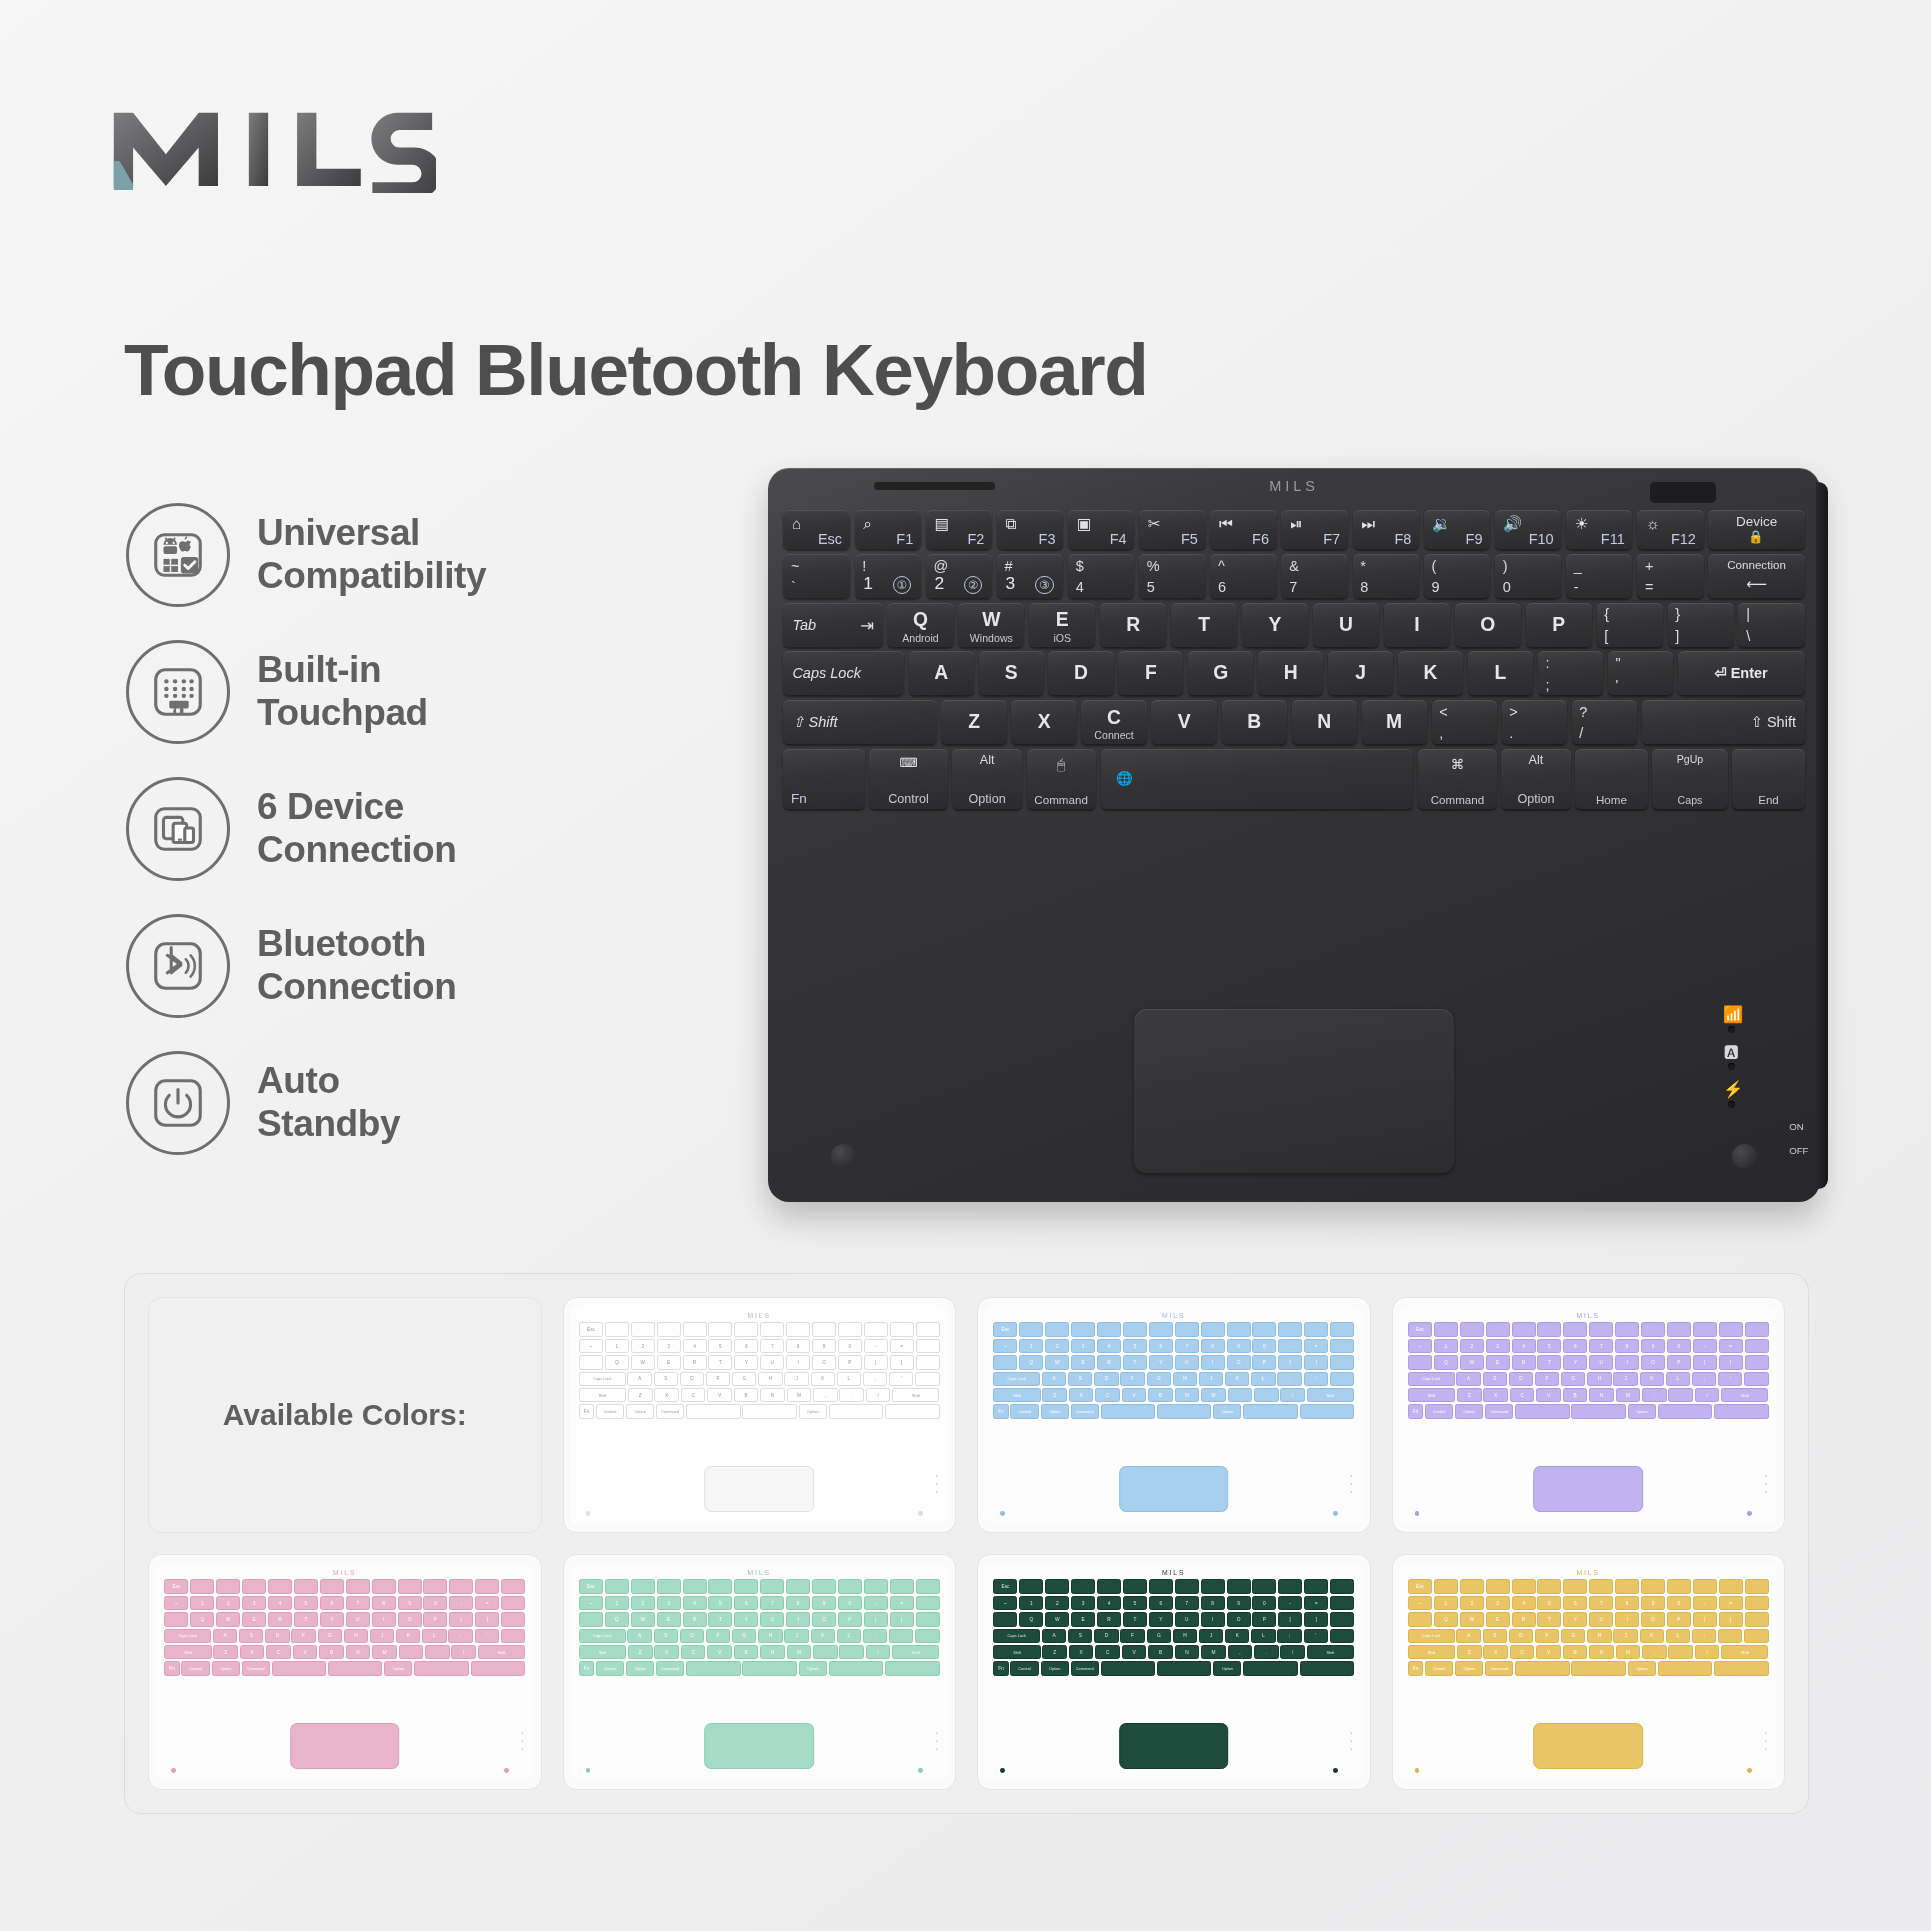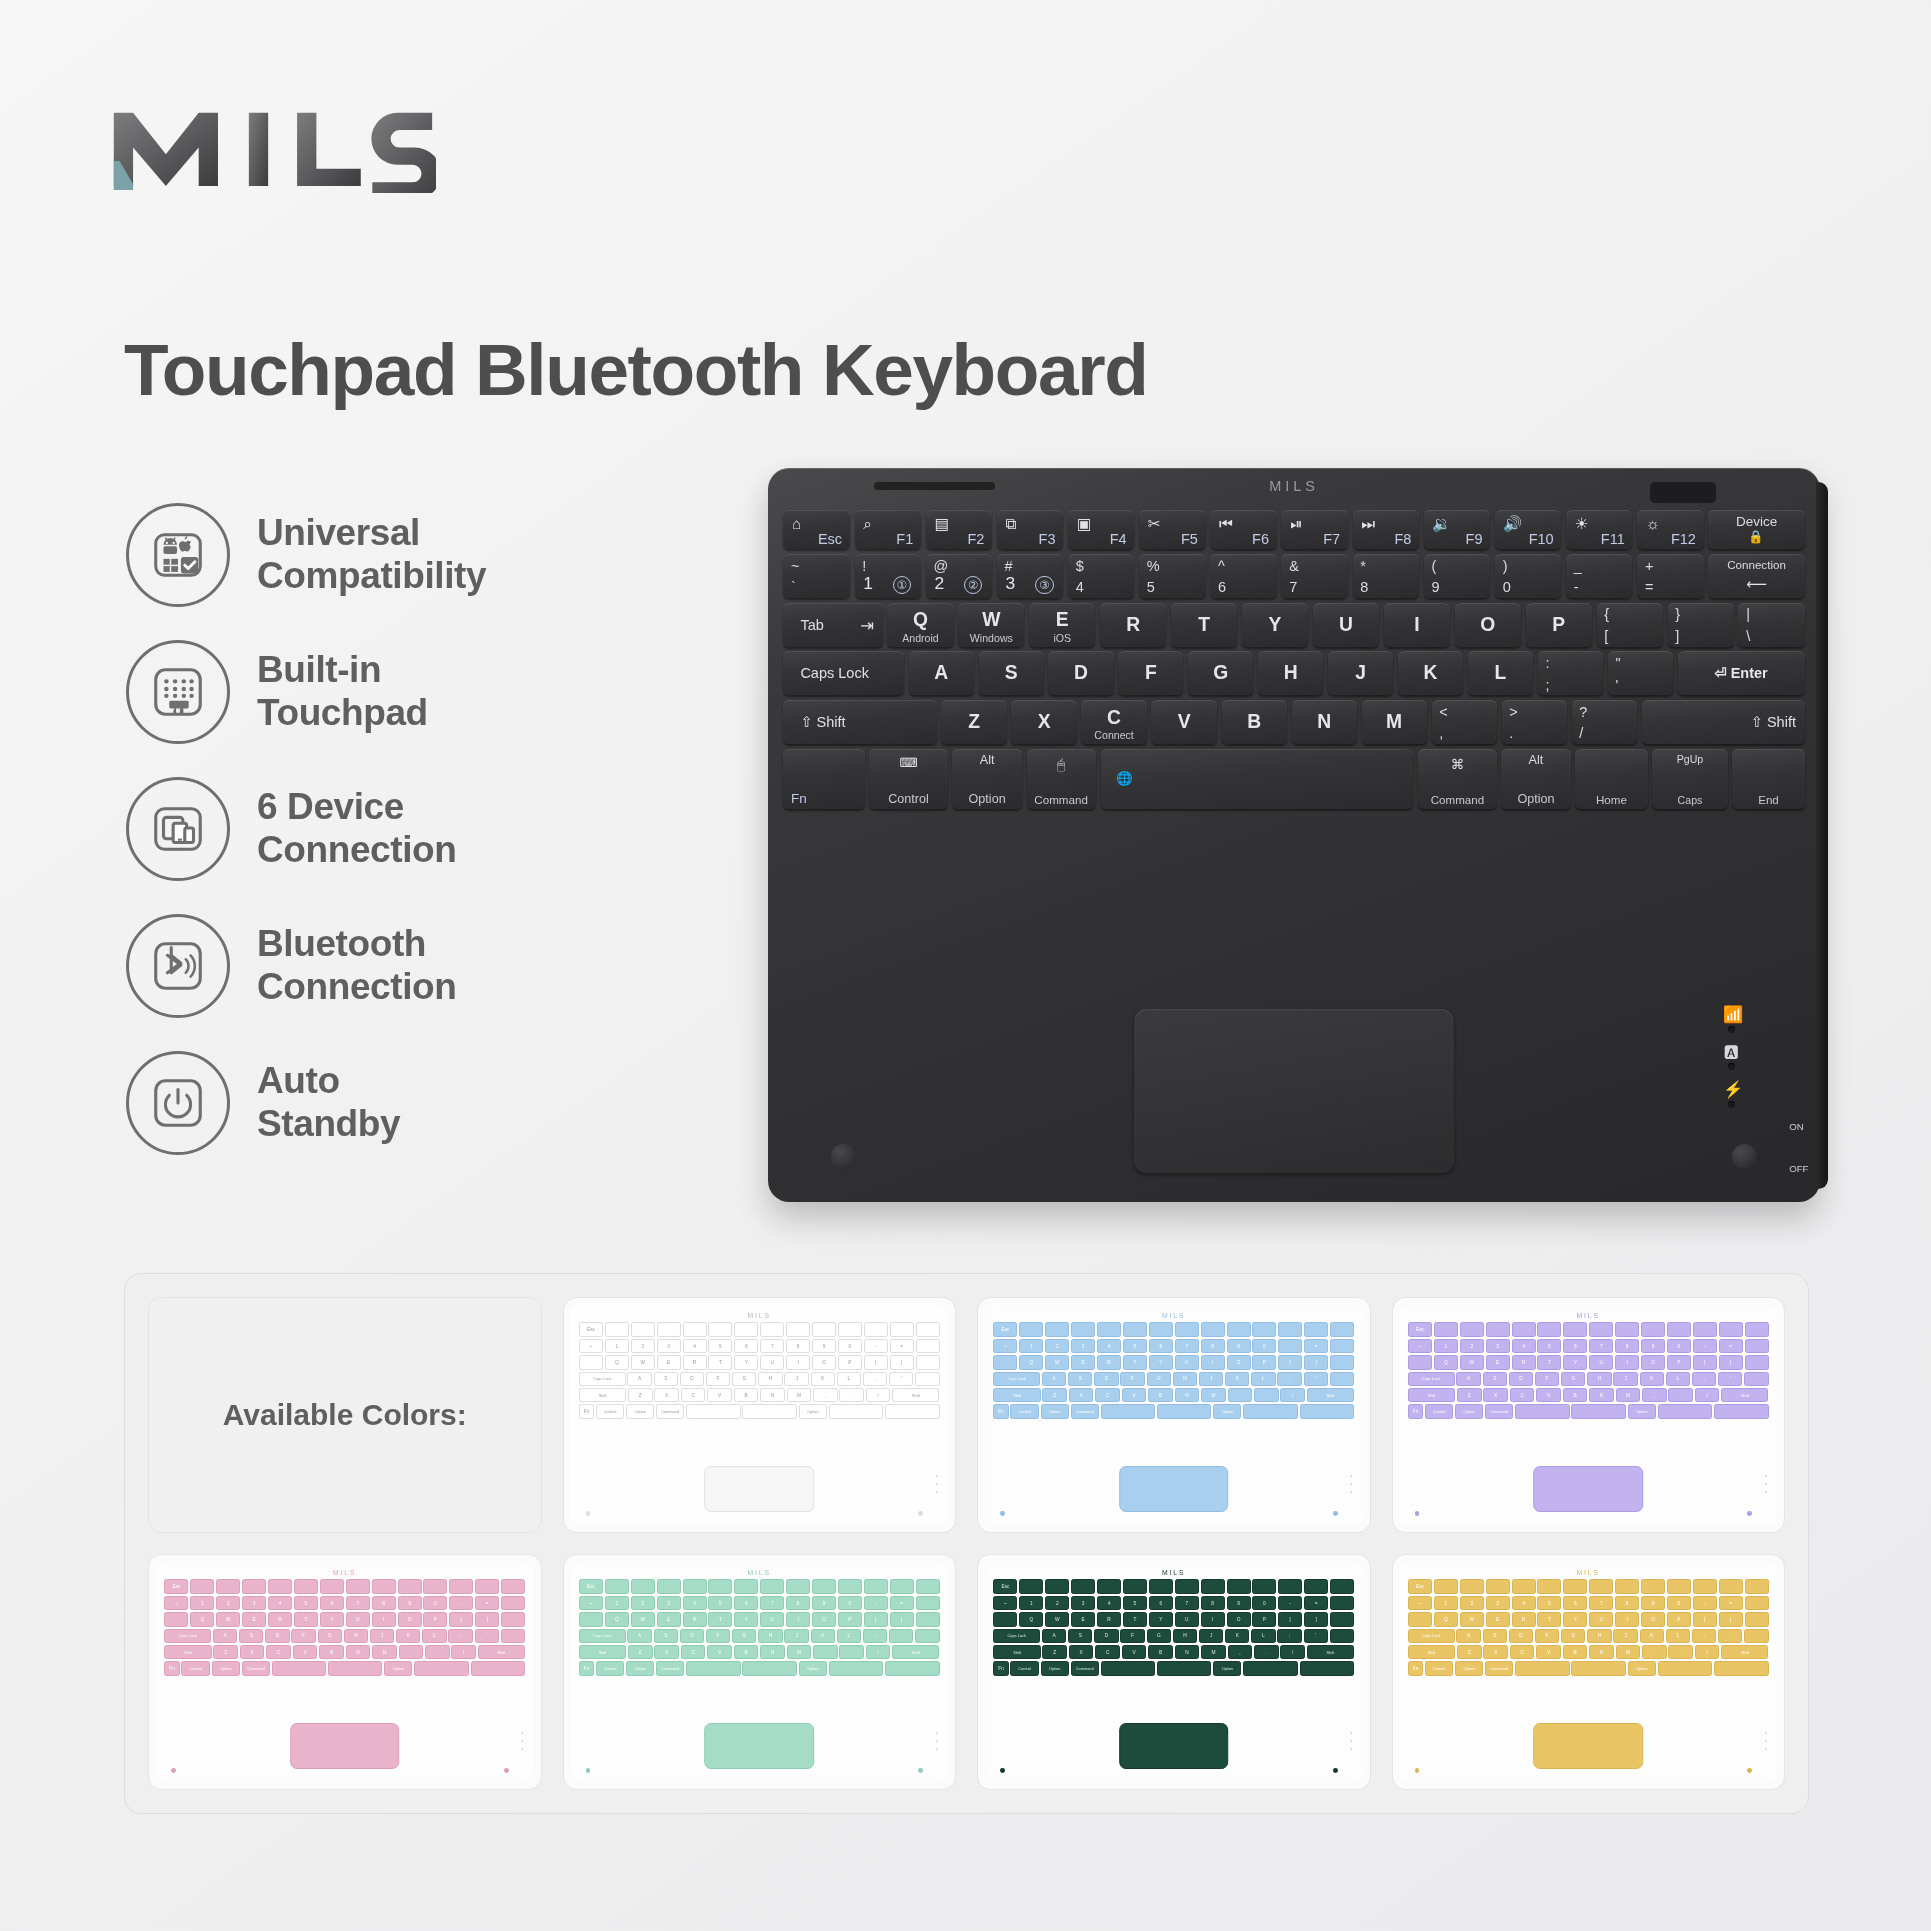--- a/index.html
+++ b/index.html
@@ -82,21 +82,21 @@
   .key .tl { position:absolute; left:7.7px; top:3.9px; color:#dcdcde; font-size:14.5px; }
   .key .bl { position:absolute; left:7.7px; bottom:2.9px; color:#dcdcde; font-size:14.5px; }
   .key .bc {
     position:absolute; left:0; right:0; bottom:2.9px; text-align:center;
     color:#c9c9cb; font-size:10.6px;
   }
   .key .tc {
     position:absolute; left:0; right:0; top:3.9px; text-align:center;
     color:#dcdcde; font-size:14.5px;
   }
-  .key .lbl-l { position:absolute; left:17px; top:50%; transform:translateY(-50%); color:#e0e0e2; font-size:16.4px; }
+  .key .lbl-l { position:absolute; left:9px; top:50%; transform:translateY(-50%); color:#e0e0e2; font-size:16.4px;font-style:italic; }
   .key .lbl-r { position:absolute; right:8.7px; top:50%; transform:translateY(-50%); color:#e0e0e2; font-size:16.4px; }
   .key .ic { position:absolute; left:8.7px; top:5.8px; color:#e2e2e4; font-size:15.4px; line-height:1; }
   .key .ic-c { position:absolute; left:0; right:0; top:5.8px; text-align:center; color:#e2e2e4; font-size:15.4px; line-height:1; }
   .key .num { position:absolute; left:8.7px; bottom:3.9px; color:#e6e6e8; font-size:17.4px; }
   .key .circ {
     position:absolute; right:9.7px; bottom:3.9px; width:18.3px; height:18.3px;
     border:1.4px solid #b9c4e6; border-radius:50%; color:#c7d0ee;
     font-size:11.6px; text-align:center; line-height:15.4px;
   }
   .key.fnrow { height:39px; }
@@ -604,21 +604,21 @@
             <span class="led-ic">🅰</span>
             <span class="led-dot"></span>
           </div>
           <div class="led-row">
             <span class="led-ic">⚡</span>
             <span class="led-dot"></span>
           </div>
         </div>
         <div class="onoff">
           <div>ON</div>
-          <div style="margin-top:28px">OFF</div>
+          <div style="margin-top:10px">OFF</div>
         </div>
       </div>
     </div>
     <div class="kb-edge"></div>
   </div>
 
   <div class="colors-panel">
     <div class="cgrid">
       <div class="ccard label-card">
         <span>Available Colors:</span>

